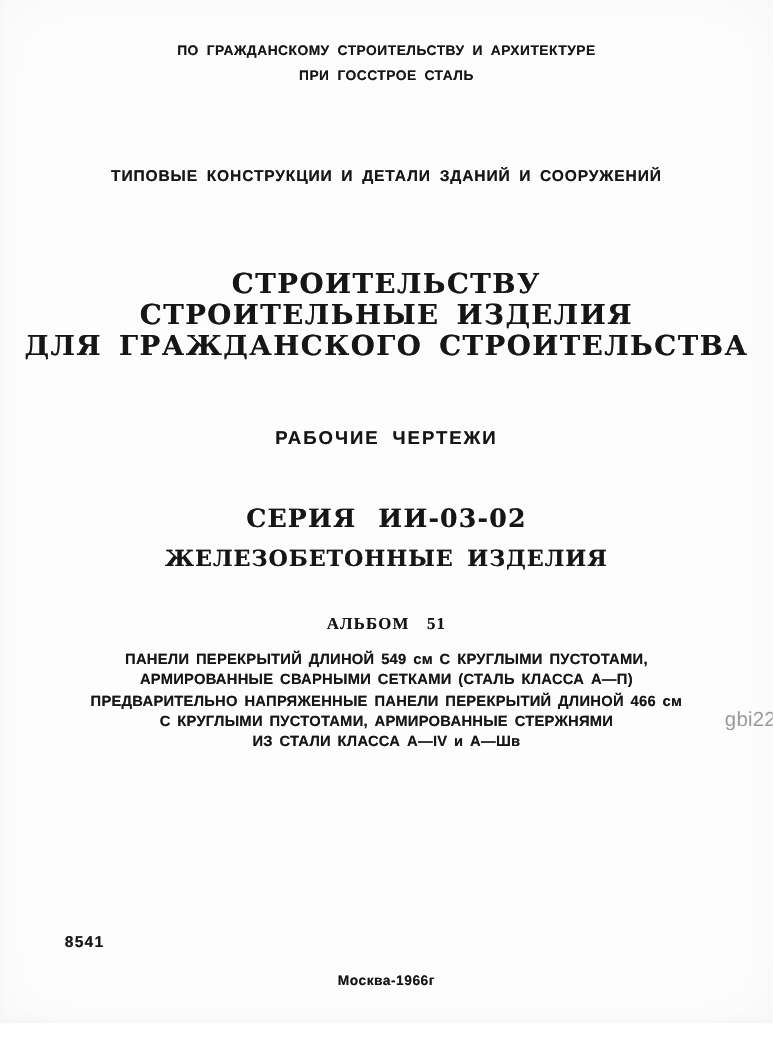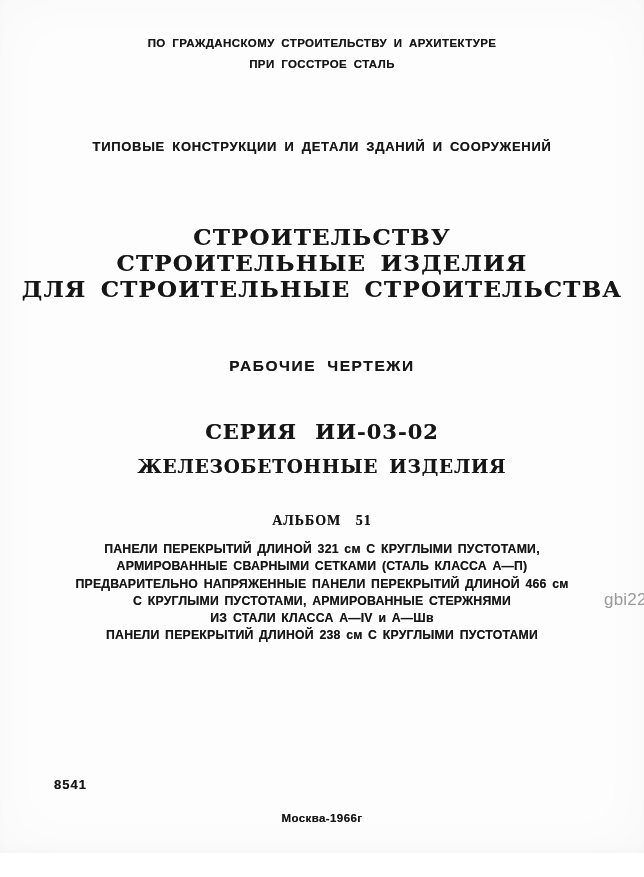--- a/index.html
+++ b/index.html
@@ -124,38 +124,37 @@
   <div class="centered header-org ink">
     <div>ПО ГРАЖДАНСКОМУ СТРОИТЕЛЬСТВУ И АРХИТЕКТУРЕ</div>
     <div>ПРИ ГОССТРОЕ СТАЛЬ</div>
   </div>
 
   <div class="centered series-type ink">ТИПОВЫЕ КОНСТРУКЦИИ И ДЕТАЛИ ЗДАНИЙ И СООРУЖЕНИЙ</div>
 
   <div class="centered main-title ink">
     <div>СТРОИТЕЛЬСТВУ</div>
     <div>СТРОИТЕЛЬНЫЕ ИЗДЕЛИЯ</div>
-    <div>ДЛЯ СТРОИТЕЛЬНЫЕ СТРОИТЕЛЬСТВА</div>
+    <div>ДЛЯ ГРАЖДАНСКОГО СТРОИТЕЛЬСТВА</div>
   </div>
 
   <div class="centered doc-type ink">РАБОЧИЕ ЧЕРТЕЖИ</div>
 
   <div class="centered series-number ink">СЕРИЯ ИИ-03-02</div>
 
   <div class="centered material ink">ЖЕЛЕЗОБЕТОННЫЕ ИЗДЕЛИЯ</div>
 
   <div class="centered album ink">АЛЬБОМ 51</div>
 
   <div class="centered contents ink">
-    <div>ПАНЕЛИ ПЕРЕКРЫТИЙ ДЛИНОЙ 321 см С КРУГЛЫМИ ПУСТОТАМИ,</div>
+    <div>ПАНЕЛИ ПЕРЕКРЫТИЙ ДЛИНОЙ 549 см С КРУГЛЫМИ ПУСТОТАМИ,</div>
     <div>АРМИРОВАННЫЕ СВАРНЫМИ СЕТКАМИ (СТАЛЬ КЛАССА А—П)</div>
     <div>ПРЕДВАРИТЕЛЬНО НАПРЯЖЕННЫЕ ПАНЕЛИ ПЕРЕКРЫТИЙ ДЛИНОЙ 466 см</div>
     <div>С КРУГЛЫМИ ПУСТОТАМИ, АРМИРОВАННЫЕ СТЕРЖНЯМИ</div>
     <div>ИЗ СТАЛИ КЛАССА А—IV и А—Шв</div>
-    <div>ПАНЕЛИ ПЕРЕКРЫТИЙ ДЛИНОЙ 238 см С КРУГЛЫМИ ПУСТОТАМИ</div>
   </div>
 
   <div class="watermark">gbi22.ru</div>
 
   <div class="print-code ink">8541</div>
 
   <div class="centered imprint ink">Москва-1966г</div>
 
 </div>
 

